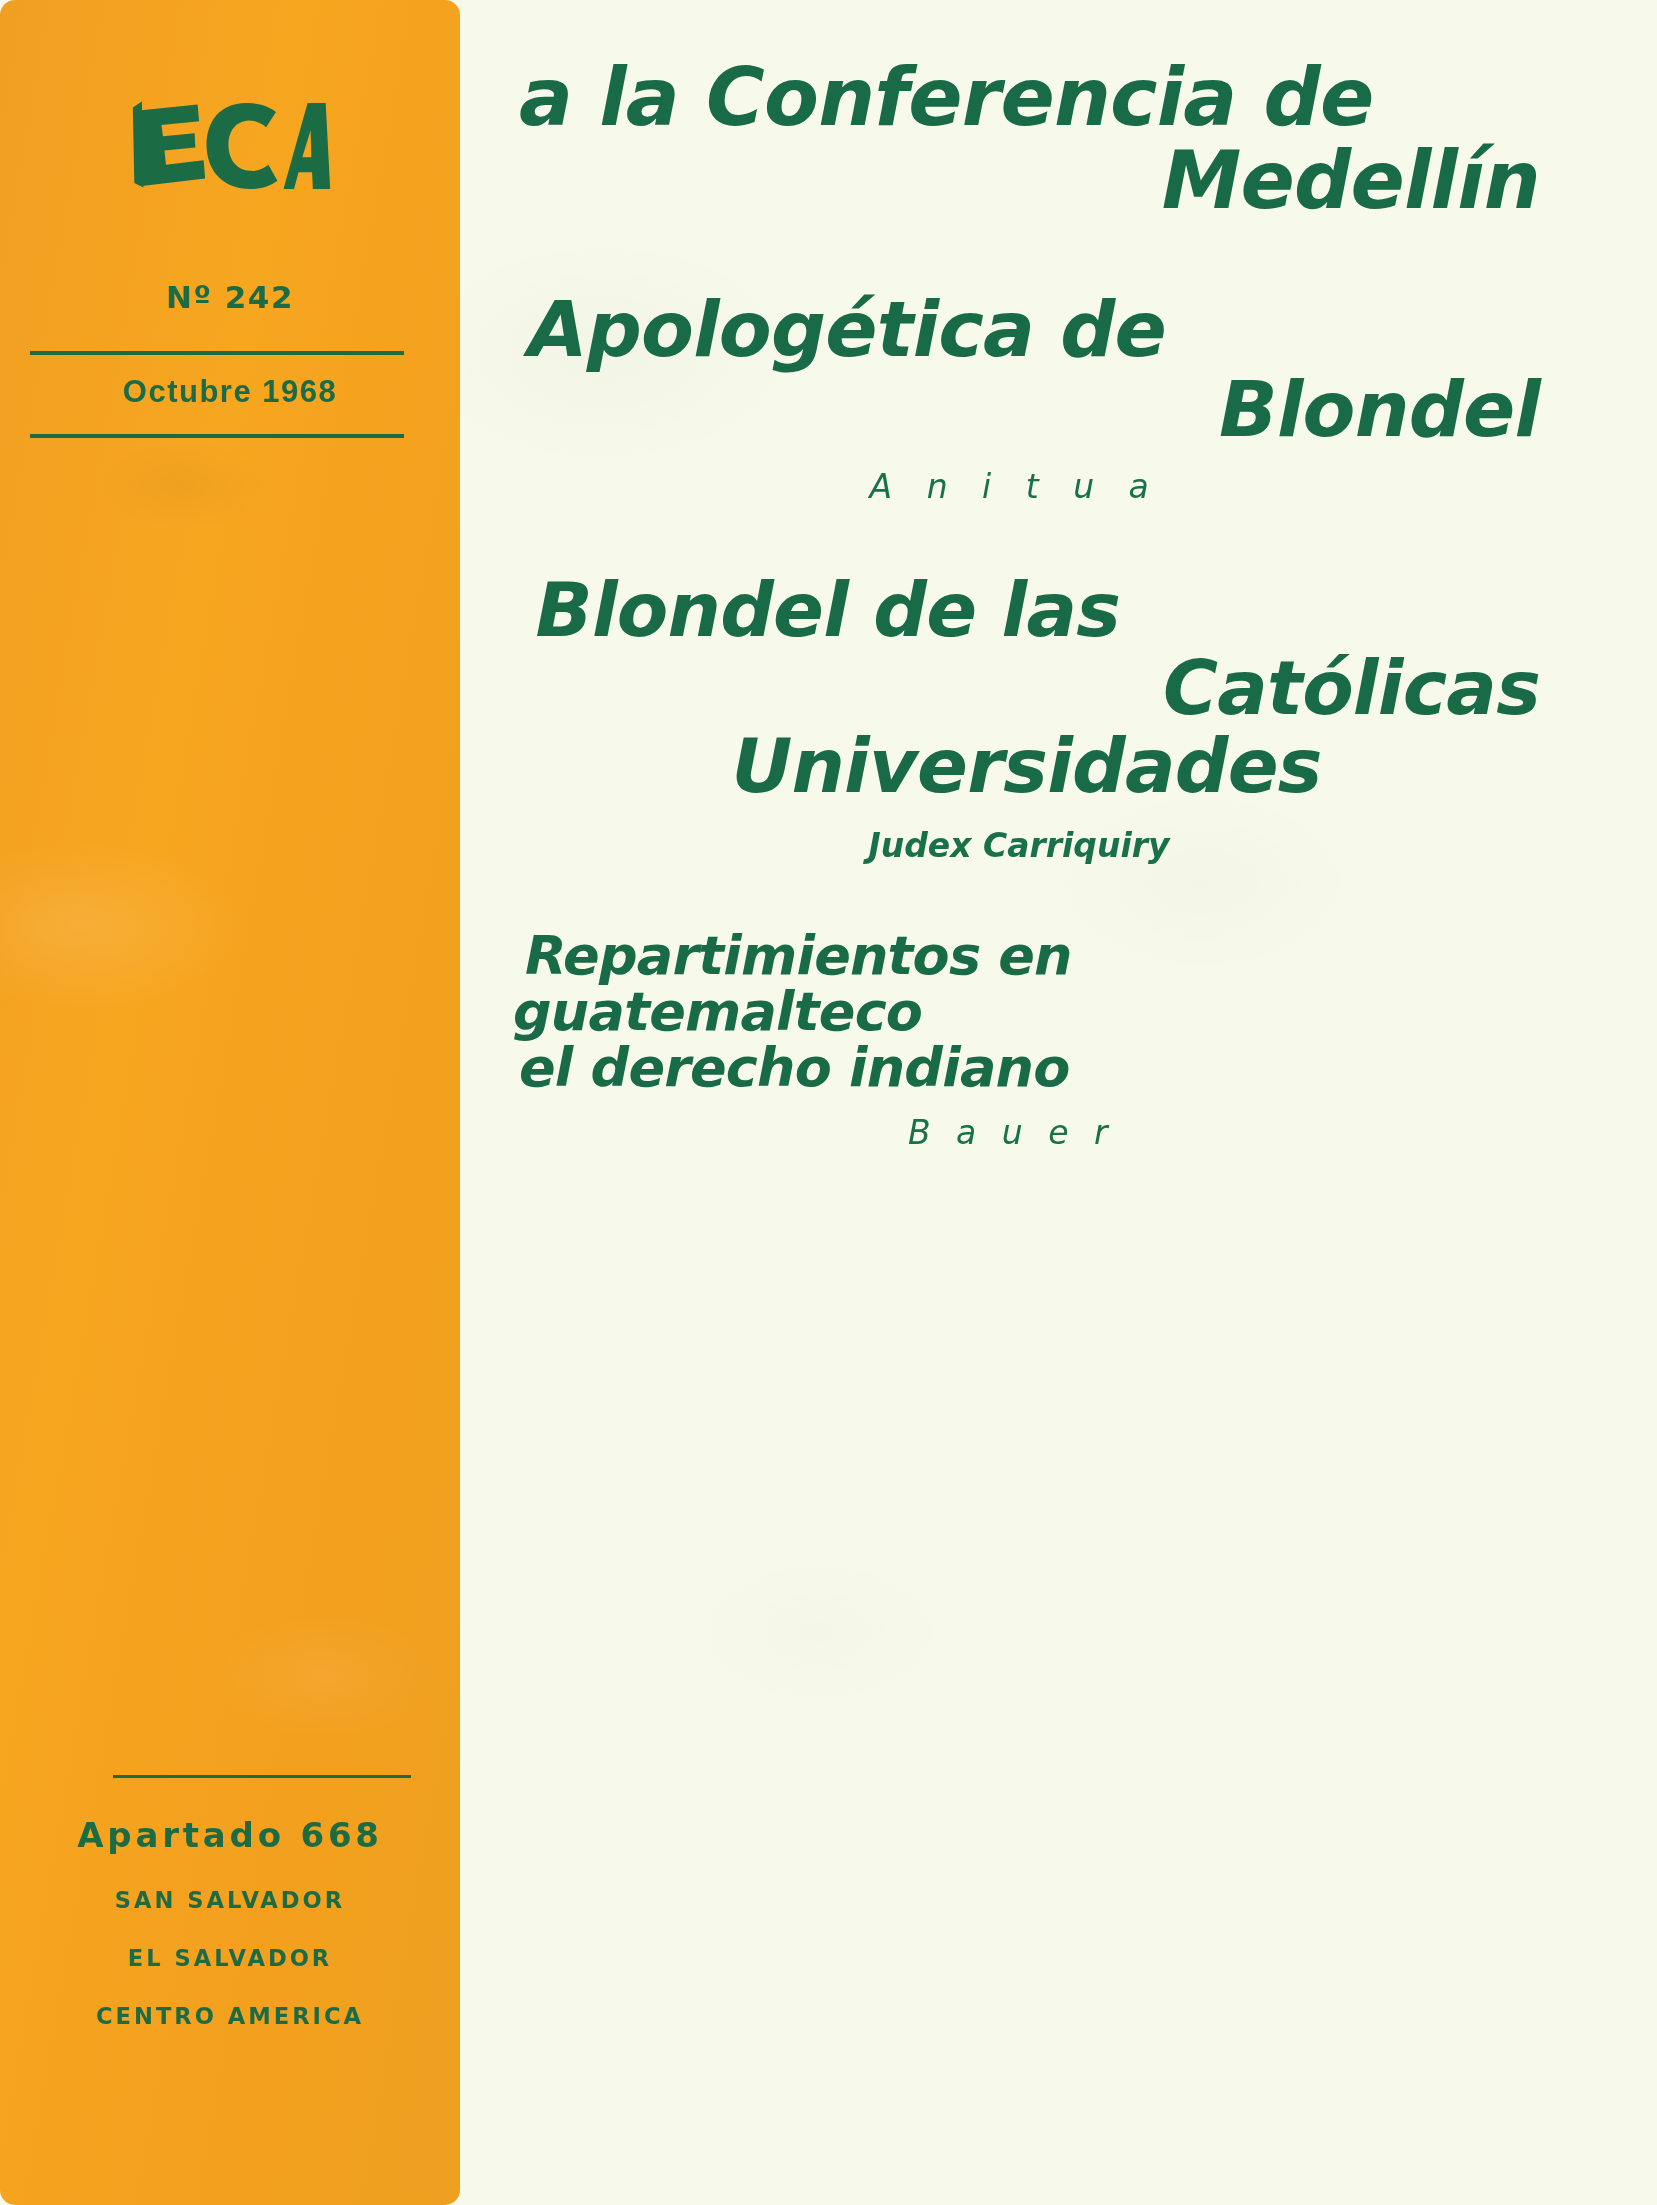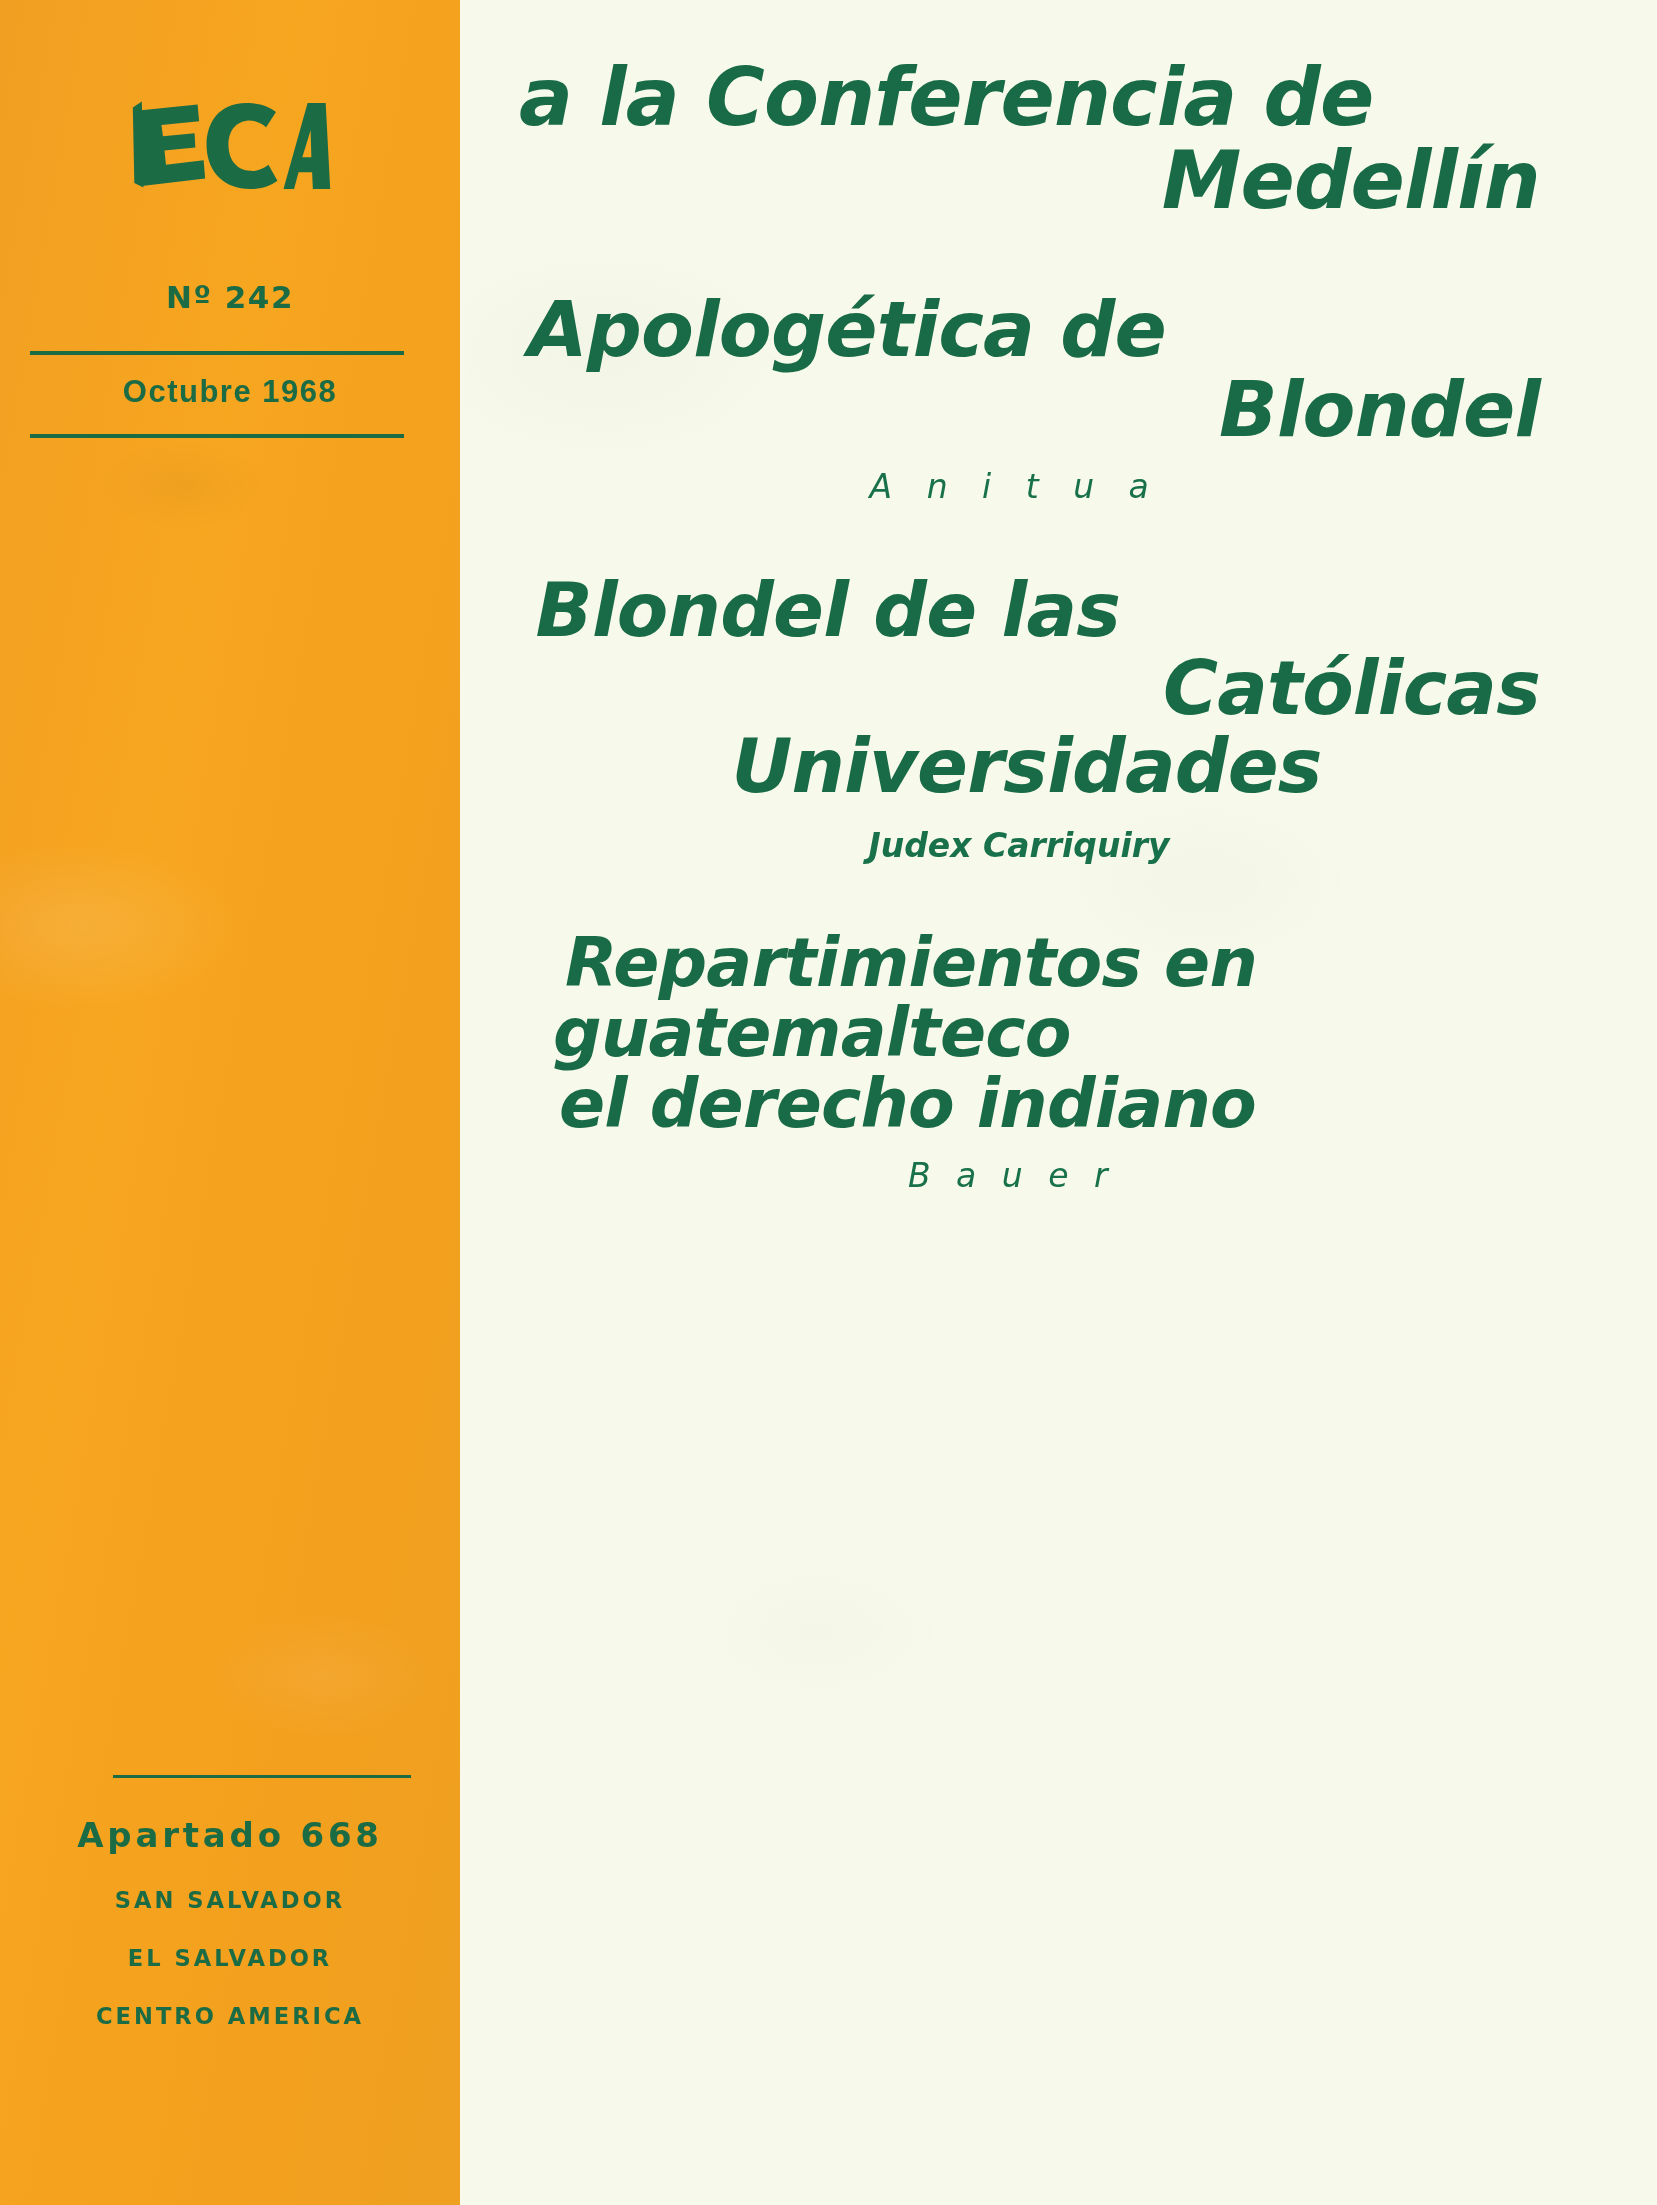--- a/index.html
+++ b/index.html
@@ -23,20 +23,21 @@
 
   
   .spine {
     position: relative;
     width: 460px;
     height: 100%;
     background: #f5a11f;
     background: linear-gradient(100deg, #f19f22 0%, #f7a620 35%, #f3a01e 70%, #efa020 100%);
     flex: 0 0 460px;
     box-sizing: border-box;
+    border-radius: 15px;
   }
   .spine-texture {
     position: absolute;
     inset: 0;
     pointer-events: none;
     background:
       radial-gradient(ellipse 226px 121px at 18% 42%, rgba(255,255,255,0.10), rgba(255,255,255,0) 70%),
       radial-gradient(ellipse 166px 91px at 70% 76%, rgba(255,255,255,0.07), rgba(255,255,255,0) 70%),
       radial-gradient(ellipse 121px 68px at 40% 22%, rgba(0,0,0,0.03), rgba(0,0,0,0) 70%);
   }
@@ -179,21 +180,21 @@
   
   #entry3 { margin-top: 65px; }
   #entry3 .title { font-size: 75px; }
   #entry3 .l1 { text-align: left; margin-left: 22.6px; }
   #entry3 .l2 { text-align: center; }
   #entry3 .l3 { text-align: right; }
   #entry3 .author { margin-top: 21px; margin-right: 15px; }
 
   
   #entry4 { margin-top: 63px; }
-  #entry4 .title { font-size: 68px; margin-left: 40px; }
+  #entry4 .title { font-size: 54px; }
   #entry4 .l1 { text-align: left; margin-left: 12px; }
   #entry4 .l2 { text-align: left; margin-left: 6px; }
   #entry4 .l3 { text-align: left; margin-left: 0px; }
   #entry4 .author { margin-top: 16.6px; margin-right: 30px; letter-spacing: 7.5px; font-weight: normal; }
 </style>
 </head>
 <body>
 
 <div class="cover">
 

